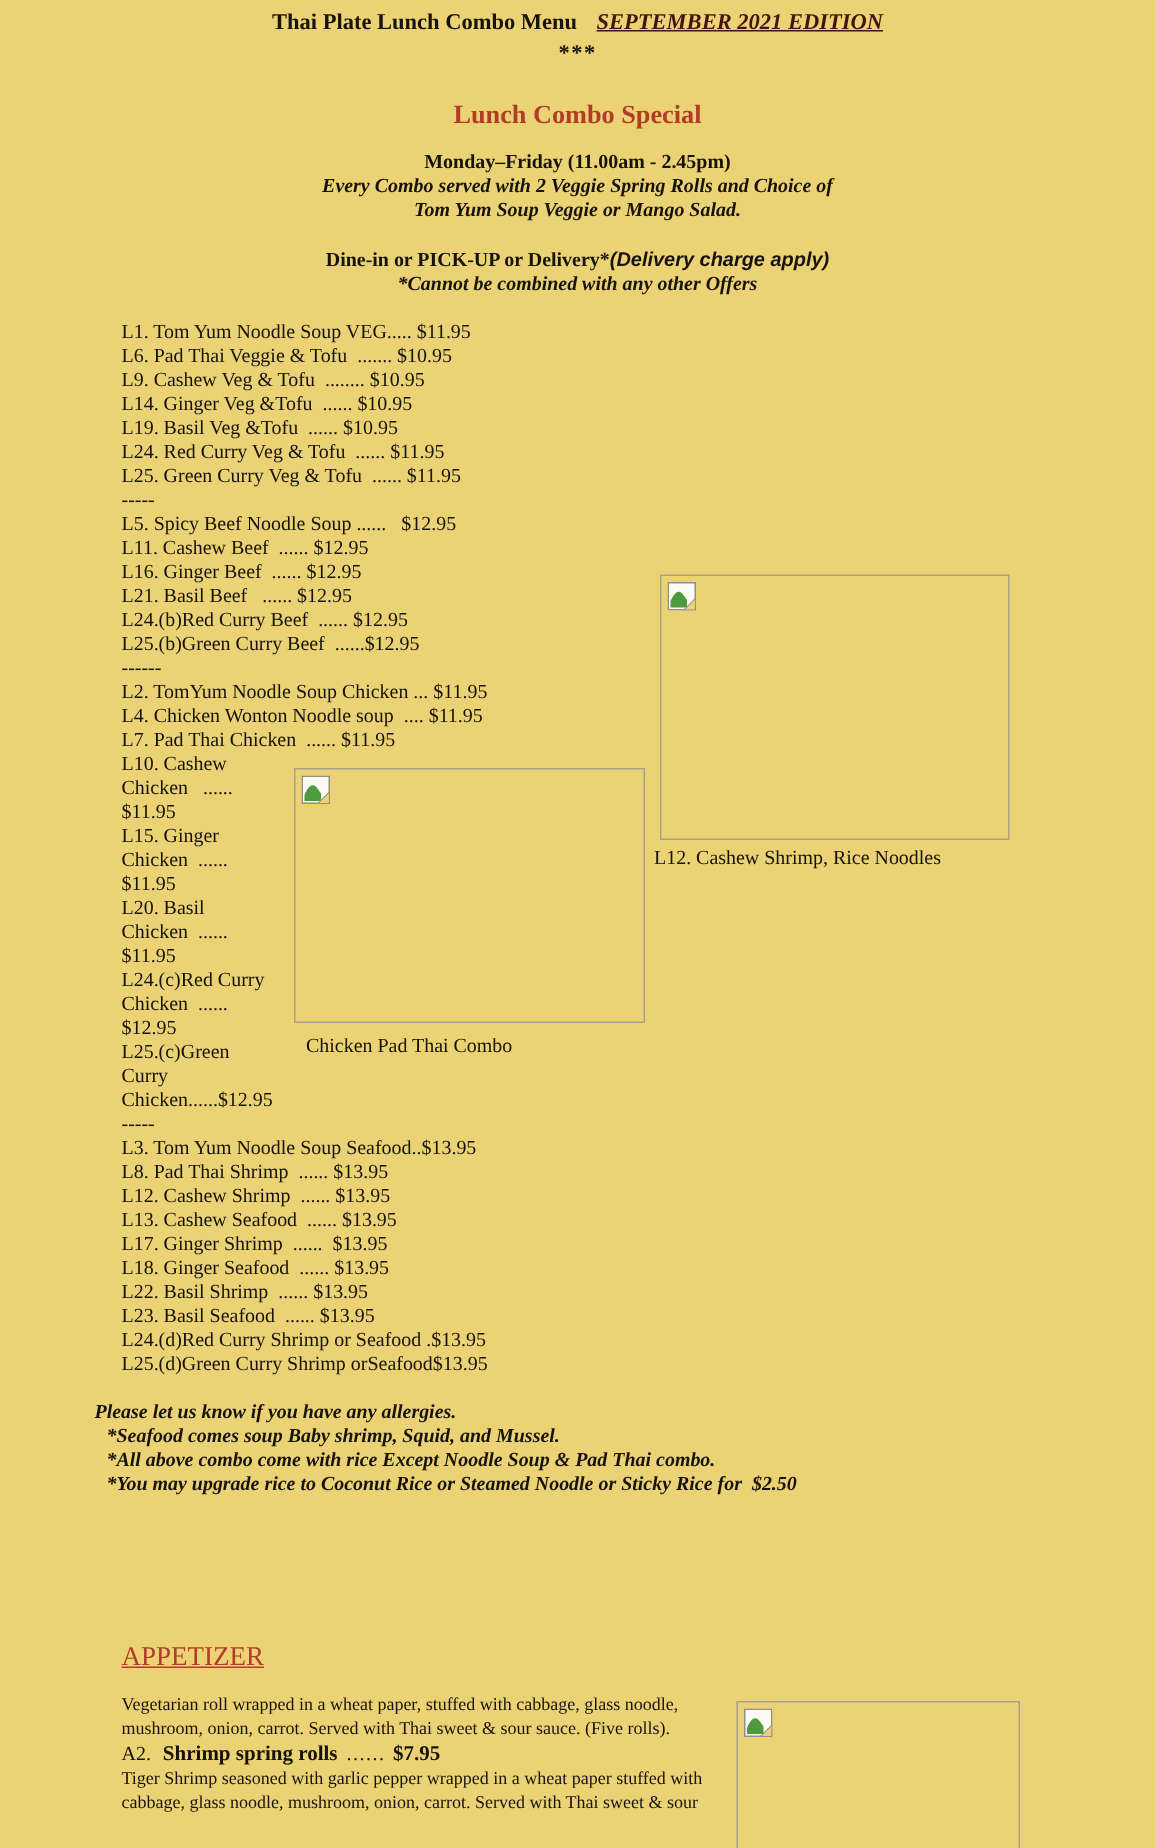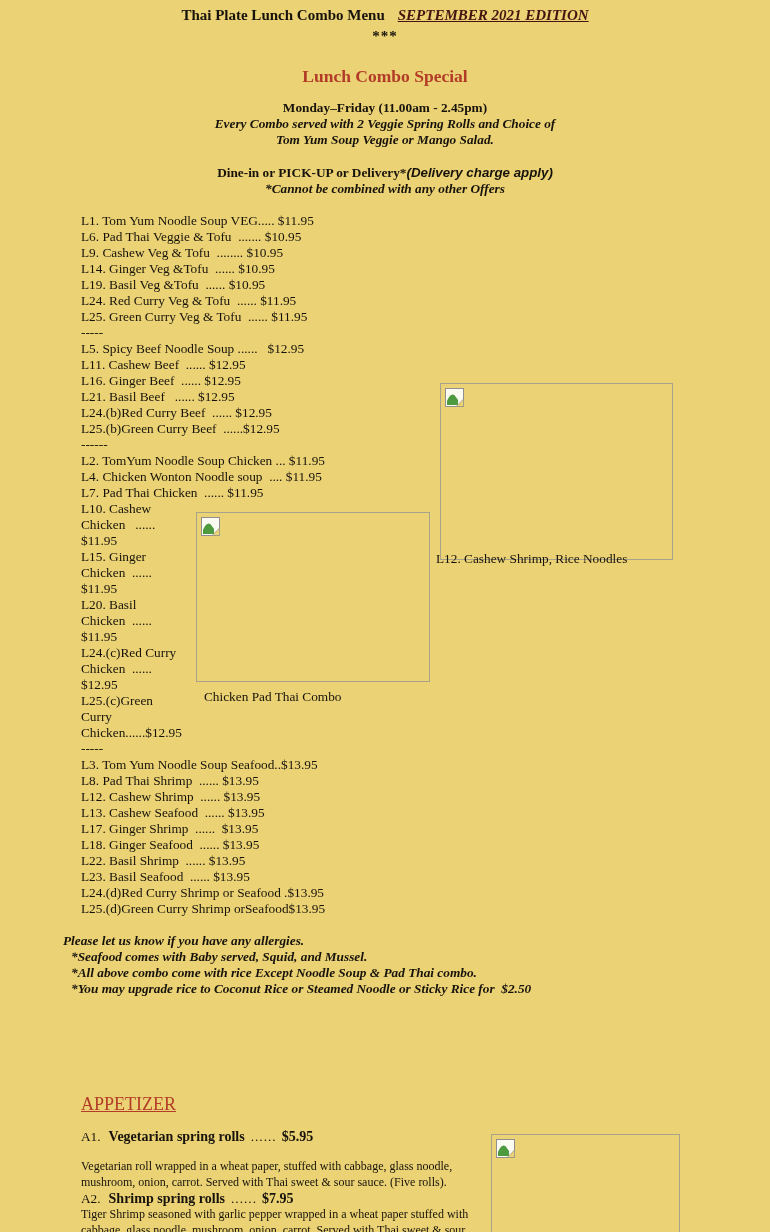--- a/index.html
+++ b/index.html
@@ -47,21 +47,21 @@
   .app-desc{margin-top:14px;margin-left:81px;width:406px;font-size:12px;line-height:15.5px;}
   .app-desc.tight{margin-top:0;}
   .app-line.tight{margin-top:0;}
 
   .photo{position:absolute;border:1px solid var(--photo-border,#a9a28b);}
   .photo .broken-icon{position:absolute;left:4px;top:4px;}
   #photo-right{left:440px;top:383px;width:231px;height:175px;}
   #photo-middle{left:196px;top:512px;width:232px;height:168px;}
   #photo-bottom{left:491px;top:1134px;width:187px;height:160px;}
   .caption{position:absolute;white-space:pre;}
-  #caption-right{left:436px;top:551px;text-align:right;}
+  #caption-right{left:436px;top:564px;text-align:right;}
   #caption-middle{left:204px;top:689px;}
 </style>
 </head>
 <body>
 
 <div class="page">
 
   <div class="center">
     <div class="title-line">
       <span>Thai Plate Lunch Combo Menu</span><span class="edition">SEPTEMBER 2021 EDITION</span>
@@ -130,32 +130,29 @@
         <div class="menu-line">L22. Basil Shrimp  ...... $13.95</div>
         <div class="menu-line">L23. Basil Seafood  ...... $13.95</div>
         <div class="menu-line">L24.(d)Red Curry Shrimp or Seafood .$13.95</div>
         <div class="menu-line">L25.(d)Green Curry Shrimp orSeafood$13.95</div>
       </div>
   </div>
 
   <div class="notes">
     <div class="menu-line">Please let us know if you have any allergies.</div>
     <div class="starred">
-        <div class="menu-line">*Seafood comes with Baby served, Squid, and Mussel.</div>
+        <div class="menu-line">*Seafood comes soup Baby shrimp, Squid, and Mussel.</div>
         <div class="menu-line">*All above combo come with rice Except Noodle Soup &amp; Pad Thai combo.</div>
         <div class="menu-line">*You may upgrade rice to Coconut Rice or Steamed Noodle or Sticky Rice for  $2.50</div>
       </div>
   </div>
 
   <div>
     <div class="appetizer-heading">APPETIZER</div>
 
-    <div class="app-line">
-      <span>A1.</span><span class="app-name">Vegetarian spring rolls</span><span class="app-dots">......</span><span class="app-price">$5.95</span>
-    </div>
     <div class="app-desc">Vegetarian roll wrapped in a wheat paper, stuffed with cabbage, glass noodle, mushroom, onion, carrot. Served with Thai sweet &amp; sour sauce. (Five rolls).</div>
 
     <div class="app-line tight">
       <span>A2.</span><span class="app-name">Shrimp spring rolls</span><span class="app-dots">......</span><span class="app-price">$7.95</span>
     </div>
     <div class="app-desc tight">Tiger Shrimp seasoned with garlic pepper wrapped in a wheat paper stuffed with cabbage, glass noodle, mushroom, onion, carrot. Served with Thai sweet &amp; sour</div>
   </div>
 
   <div class="photo" id="photo-right">
     <svg class="broken-icon" width="19" height="19" viewBox="0 0 19 19">

